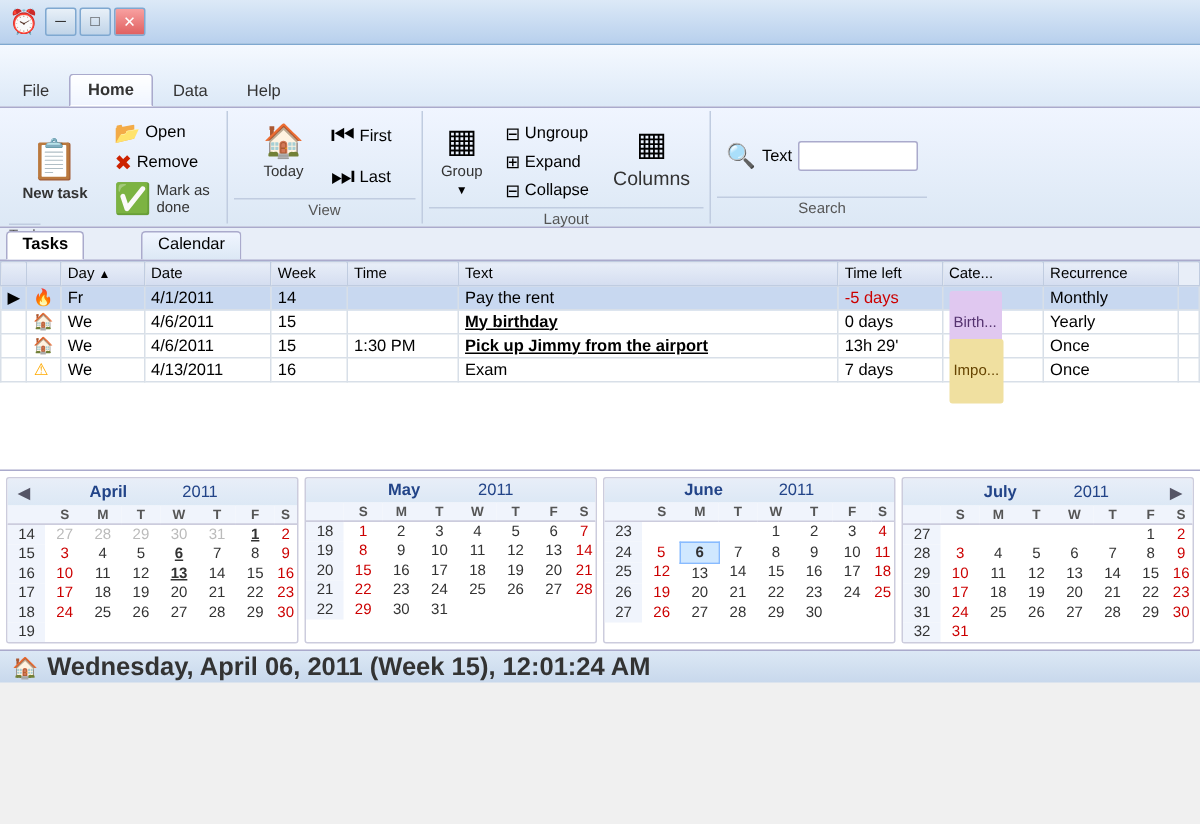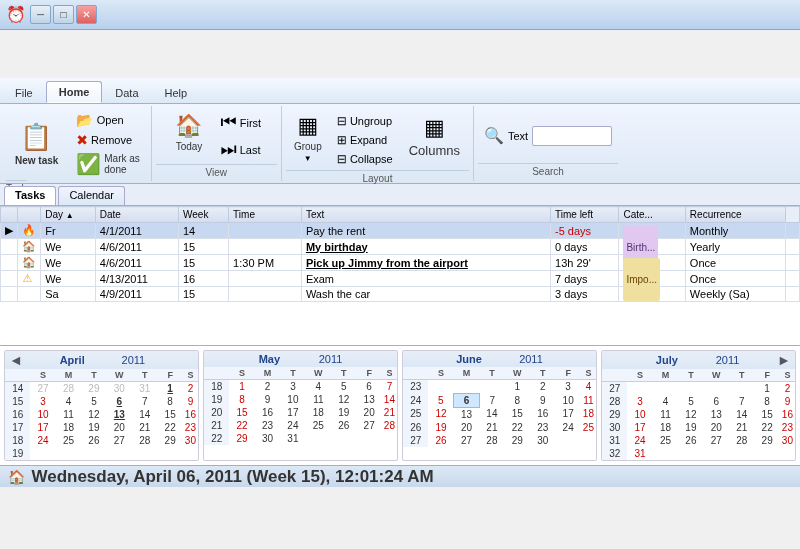--- a/index.html
+++ b/index.html
@@ -20,27 +20,26 @@
       background: linear-gradient(to bottom, #e8f0f8, #c0d4e8);
       border: 1px solid #7fa8d0;
       border-radius: 2px;
       display: flex; align-items: center; justify-content: center;
       cursor: pointer; font-size: 10px; color: #333;
     }
     .title-btn.close { background: linear-gradient(to bottom, #f8a0a0, #e06060); color: white; }
 
     
     .menu-bar {
-      height: 26px;
+      height: 42px;
       background: linear-gradient(to bottom, #f5f9ff, #dce9f7);
       display: flex;
       align-items: flex-end;
       padding: 0 2px;
       border-bottom: 1px solid #aac;
-      margin-top: 48px;
     }
     .menu-tab {
       padding: 3px 12px;
       border: 1px solid transparent;
       border-bottom: none;
       border-radius: 3px 3px 0 0;
       cursor: pointer;
       background: transparent;
       font-size: 11px;
       color: #333;
@@ -123,20 +122,21 @@
       border-radius: 3px; background: transparent; gap: 2px; height: 100%;
     }
 
     
     .view-tabs {
       display: flex;
       background: #e8eef8;
       border-bottom: 1px solid #aac;
       padding: 2px 4px 0;
       height: 22px;
+      gap: 36px;
     }
     .view-tab {
       padding: 2px 10px;
       border: 1px solid #aac;
       border-bottom: none;
       border-radius: 3px 3px 0 0;
       cursor: pointer;
       font-size: 11px;
       background: linear-gradient(to bottom, #f0f5ff, #dce8f5);
       margin-right: 2px;
@@ -448,33 +448,20 @@
       <td>We</td>
       <td>4/13/2011</td>
       <td>16</td>
       <td></td>
       <td>Exam</td>
       <td>7 days</td>
       <td><span class="tag-badge important">Impo...</span></td>
       <td>Once</td>
       <td></td>
     </tr>
-        <tr>
-      <td class="row-indicator"></td>
-      <td style=""></td>
-      <td>Sa</td>
-      <td>4/9/2011</td>
-      <td>15</td>
-      <td></td>
-      <td>Wash the car</td>
-      <td>3 days</td>
-      <td></td>
-      <td>Weekly (Sa)</td>
-      <td></td>
-    </tr>
       </tbody>
   </table>
 </div>
 
 <div class="calendar-section">
   <div class="calendars-container" id="calendars-container">
   <div class="month-calendar">
         <div class="month-header">
           <span class="month-nav">◄</span>
           <span class="month-name">April</span>

